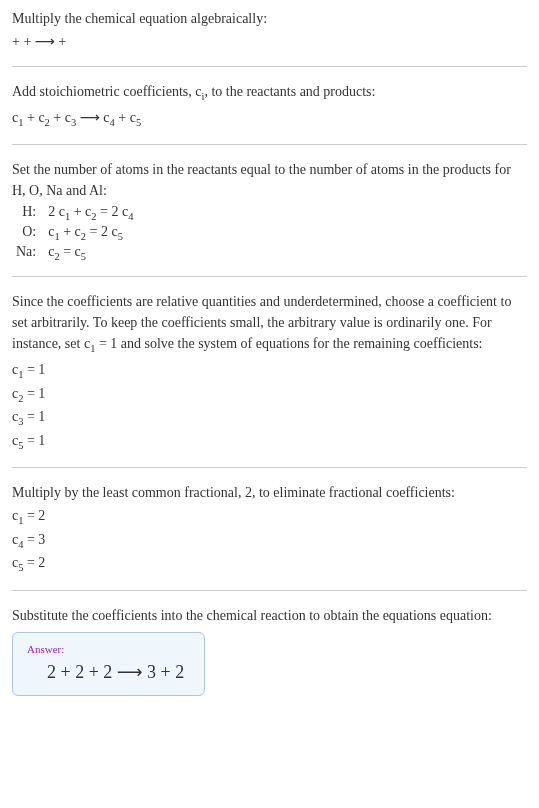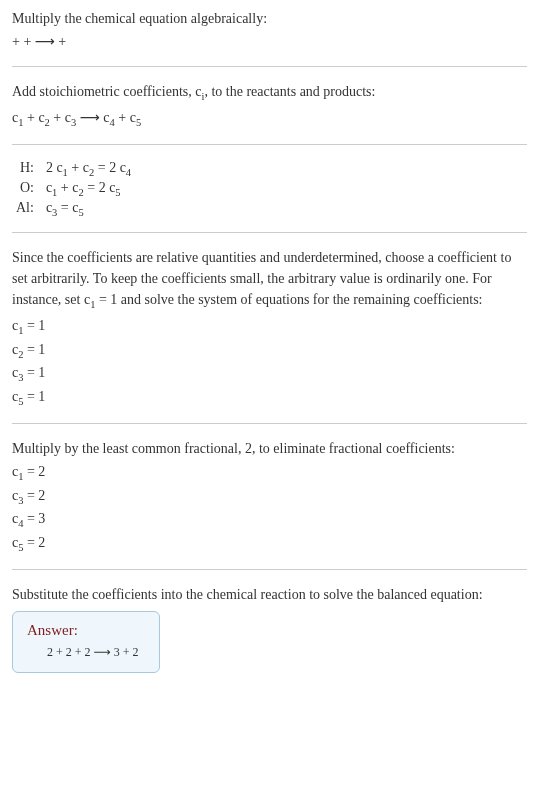--- a/index.html
+++ b/index.html
@@ -48,26 +48,26 @@
     }
     .answer-box {
       display: inline-block;
       border: 1px solid #a8c8e0;
       border-radius: 6px;
       background: #f0f7fc;
       padding: 10px 20px 12px 14px;
       margin-top: 4px;
     }
     .answer-label {
-      color: #7f1d1d;
-      font-size: 15px;
+      color: #a21caf;
+      font-size: 11px;
       margin-bottom: 6px;
     }
     .answer-eq {
-      font-size: 12px;
+      font-size: 18px;
       padding-left: 20px;
       font-family: Liberation Serif, serif;
     }
     sub {
       font-size: 0.75em;
       vertical-align: sub;
     }
     .frac {
       display: inline-block;
       vertical-align: middle;
@@ -98,33 +98,34 @@
 <hr>
 
 <div class="section">
   <div class="text-line">Add stoichiometric coefficients, <span class="italic">c<sub>i</sub></span>, to the reactants and products:</div>
   <div class="text-line"><span class="italic">c</span><sub>1</sub>  + <span class="italic">c</span><sub>2</sub>  + <span class="italic">c</span><sub>3</sub>  ⟶ <span class="italic">c</span><sub>4</sub>  + <span class="italic">c</span><sub>5</sub></div>
 </div>
 
 <hr>
 
 <div class="section">
+  <div class="text-line">Set the number of atoms in the reactants equal to the number of atoms in the products for H, O, Na and Al:</div>
   <table class="equation-table">
     <tbody>
         <tr>
       <td>H:</td>
       <td>2 <span class="italic">c</span><sub>1</sub> + <span class="italic">c</span><sub>2</sub> = 2 <span class="italic">c</span><sub>4</sub></td>
     </tr>
     <tr>
       <td>O:</td>
       <td><span class="italic">c</span><sub>1</sub> + <span class="italic">c</span><sub>2</sub> = 2 <span class="italic">c</span><sub>5</sub></td>
     </tr>
     <tr>
-      <td>Al:</td>
-      <td><span class="italic">c</span><sub>3</sub> = <span class="italic">c</span><sub>5</sub></td>
+      <td>Na:</td>
+      <td><span class="italic">c</span><sub>2</sub> = <span class="italic">c</span><sub>5</sub></td>
     </tr>
   </tbody>
     </table>
 </div>
 
 <hr>
 
 <div class="section">
   <div class="text-line">Since the coefficients are relative quantities and underdetermined, choose a coefficient to set arbitrarily. To keep the coefficients small, the arbitrary value is ordinarily one. For instance, set <span class="italic">c</span><sub>1</sub> = 1 and solve the system of equations for the remaining coefficients:</div>
   <div class="coef-list">
@@ -134,27 +135,26 @@
     <div><span class="italic">c</span><sub>5</sub> = 1</div>
   </div>
 </div>
 
 <hr>
 
 <div class="section">
   <div class="text-line">Multiply by the least common fractional, 2, to eliminate fractional coefficients:</div>
   <div class="coef-list">
     <div><span class="italic">c</span><sub>1</sub> = 2</div>
-    <div><span class="italic">c</span><sub>3</sub> = 2</div>
     <div><span class="italic">c</span><sub>4</sub> = 3</div>
     <div><span class="italic">c</span><sub>5</sub> = 2</div>
   </div>
 </div>
 
 <hr>
 
 <div class="section">
-  <div class="text-line">Substitute the coefficients into the chemical reaction to solve the balanced equation:</div>
+  <div class="text-line">Substitute the coefficients into the chemical reaction to obtain the equations equation:</div>
   <div class="answer-box">
     <div class="answer-label">Answer:</div>
     <div class="answer-eq">2  + 2  + 2  ⟶ 3  + 2 </div>
   </div>
 </div>
 
 </body></html>

